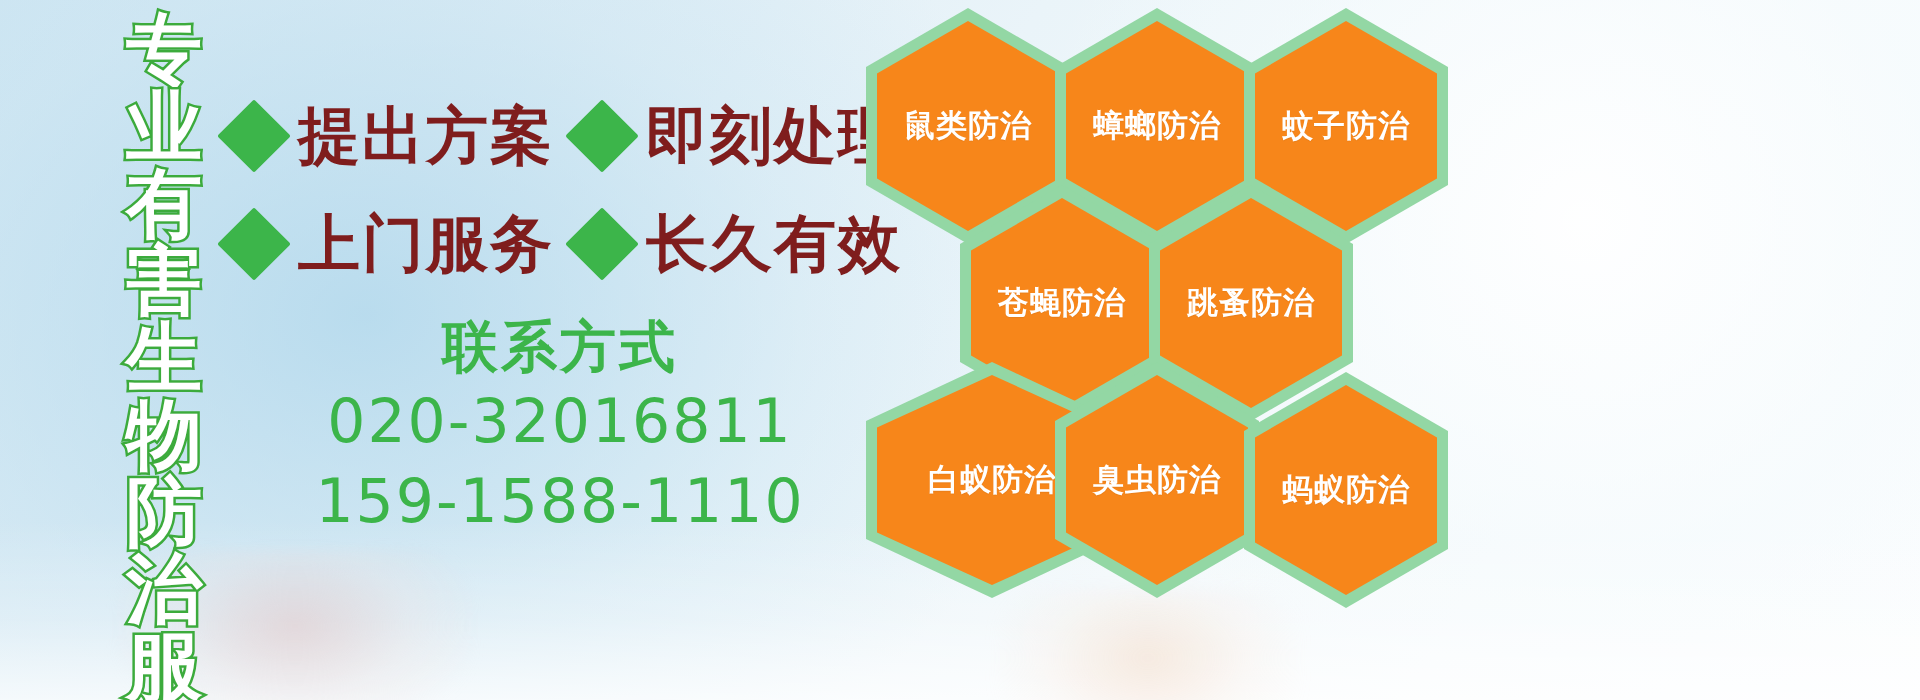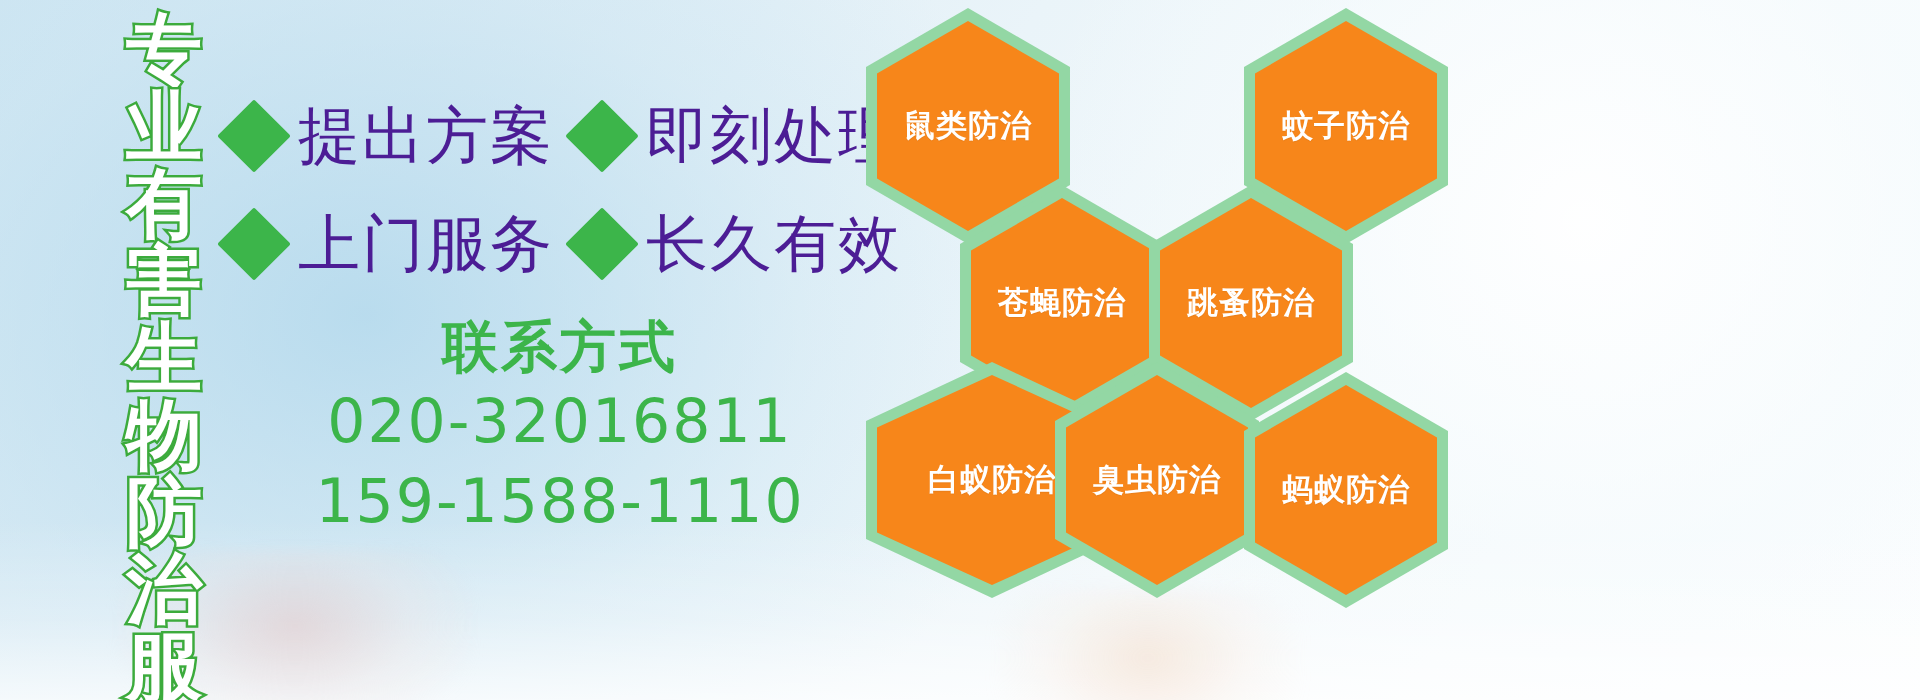--- a/index.html
+++ b/index.html
@@ -103,22 +103,22 @@
     width: 52px;
     height: 52px;
     background: #3cb54a;
     transform: rotate(45deg);
     flex: 0 0 auto;
     margin-right: 18px;
     border-radius: 2px;
   }
   .feature-text {
     font-size: 62px;
-    font-weight: 400;
-    color: #4c1d95;
+    font-weight: 700;
+    color: #7f1d1d;
     letter-spacing: 2px;
     white-space: nowrap;
     margin-right: 22px;
   }
 
   
   .contact {
     position: absolute;
     left: 300px;
     top: 312px;
@@ -231,20 +231,25 @@
   </div>
 
   <div class="hex-grid">
 
     <div class="hex-cell" style="left:6px;  top:8px;">
       <div class="hex-outer"></div>
       <div class="hex-inner"></div>
       <div class="hex-label">鼠类防治</div>
     </div>
 
+    <div class="hex-cell" style="left:195px; top:8px;">
+      <div class="hex-outer"></div>
+      <div class="hex-inner"></div>
+      <div class="hex-label">蟑螂防治</div>
+    </div>
 
     <div class="hex-cell" style="left:384px; top:8px;">
       <div class="hex-outer"></div>
       <div class="hex-inner"></div>
       <div class="hex-label">蚊子防治</div>
     </div>
 
     <div class="hex-cell" style="left:100px; top:185px;">
       <div class="hex-outer"></div>
       <div class="hex-inner"></div>

